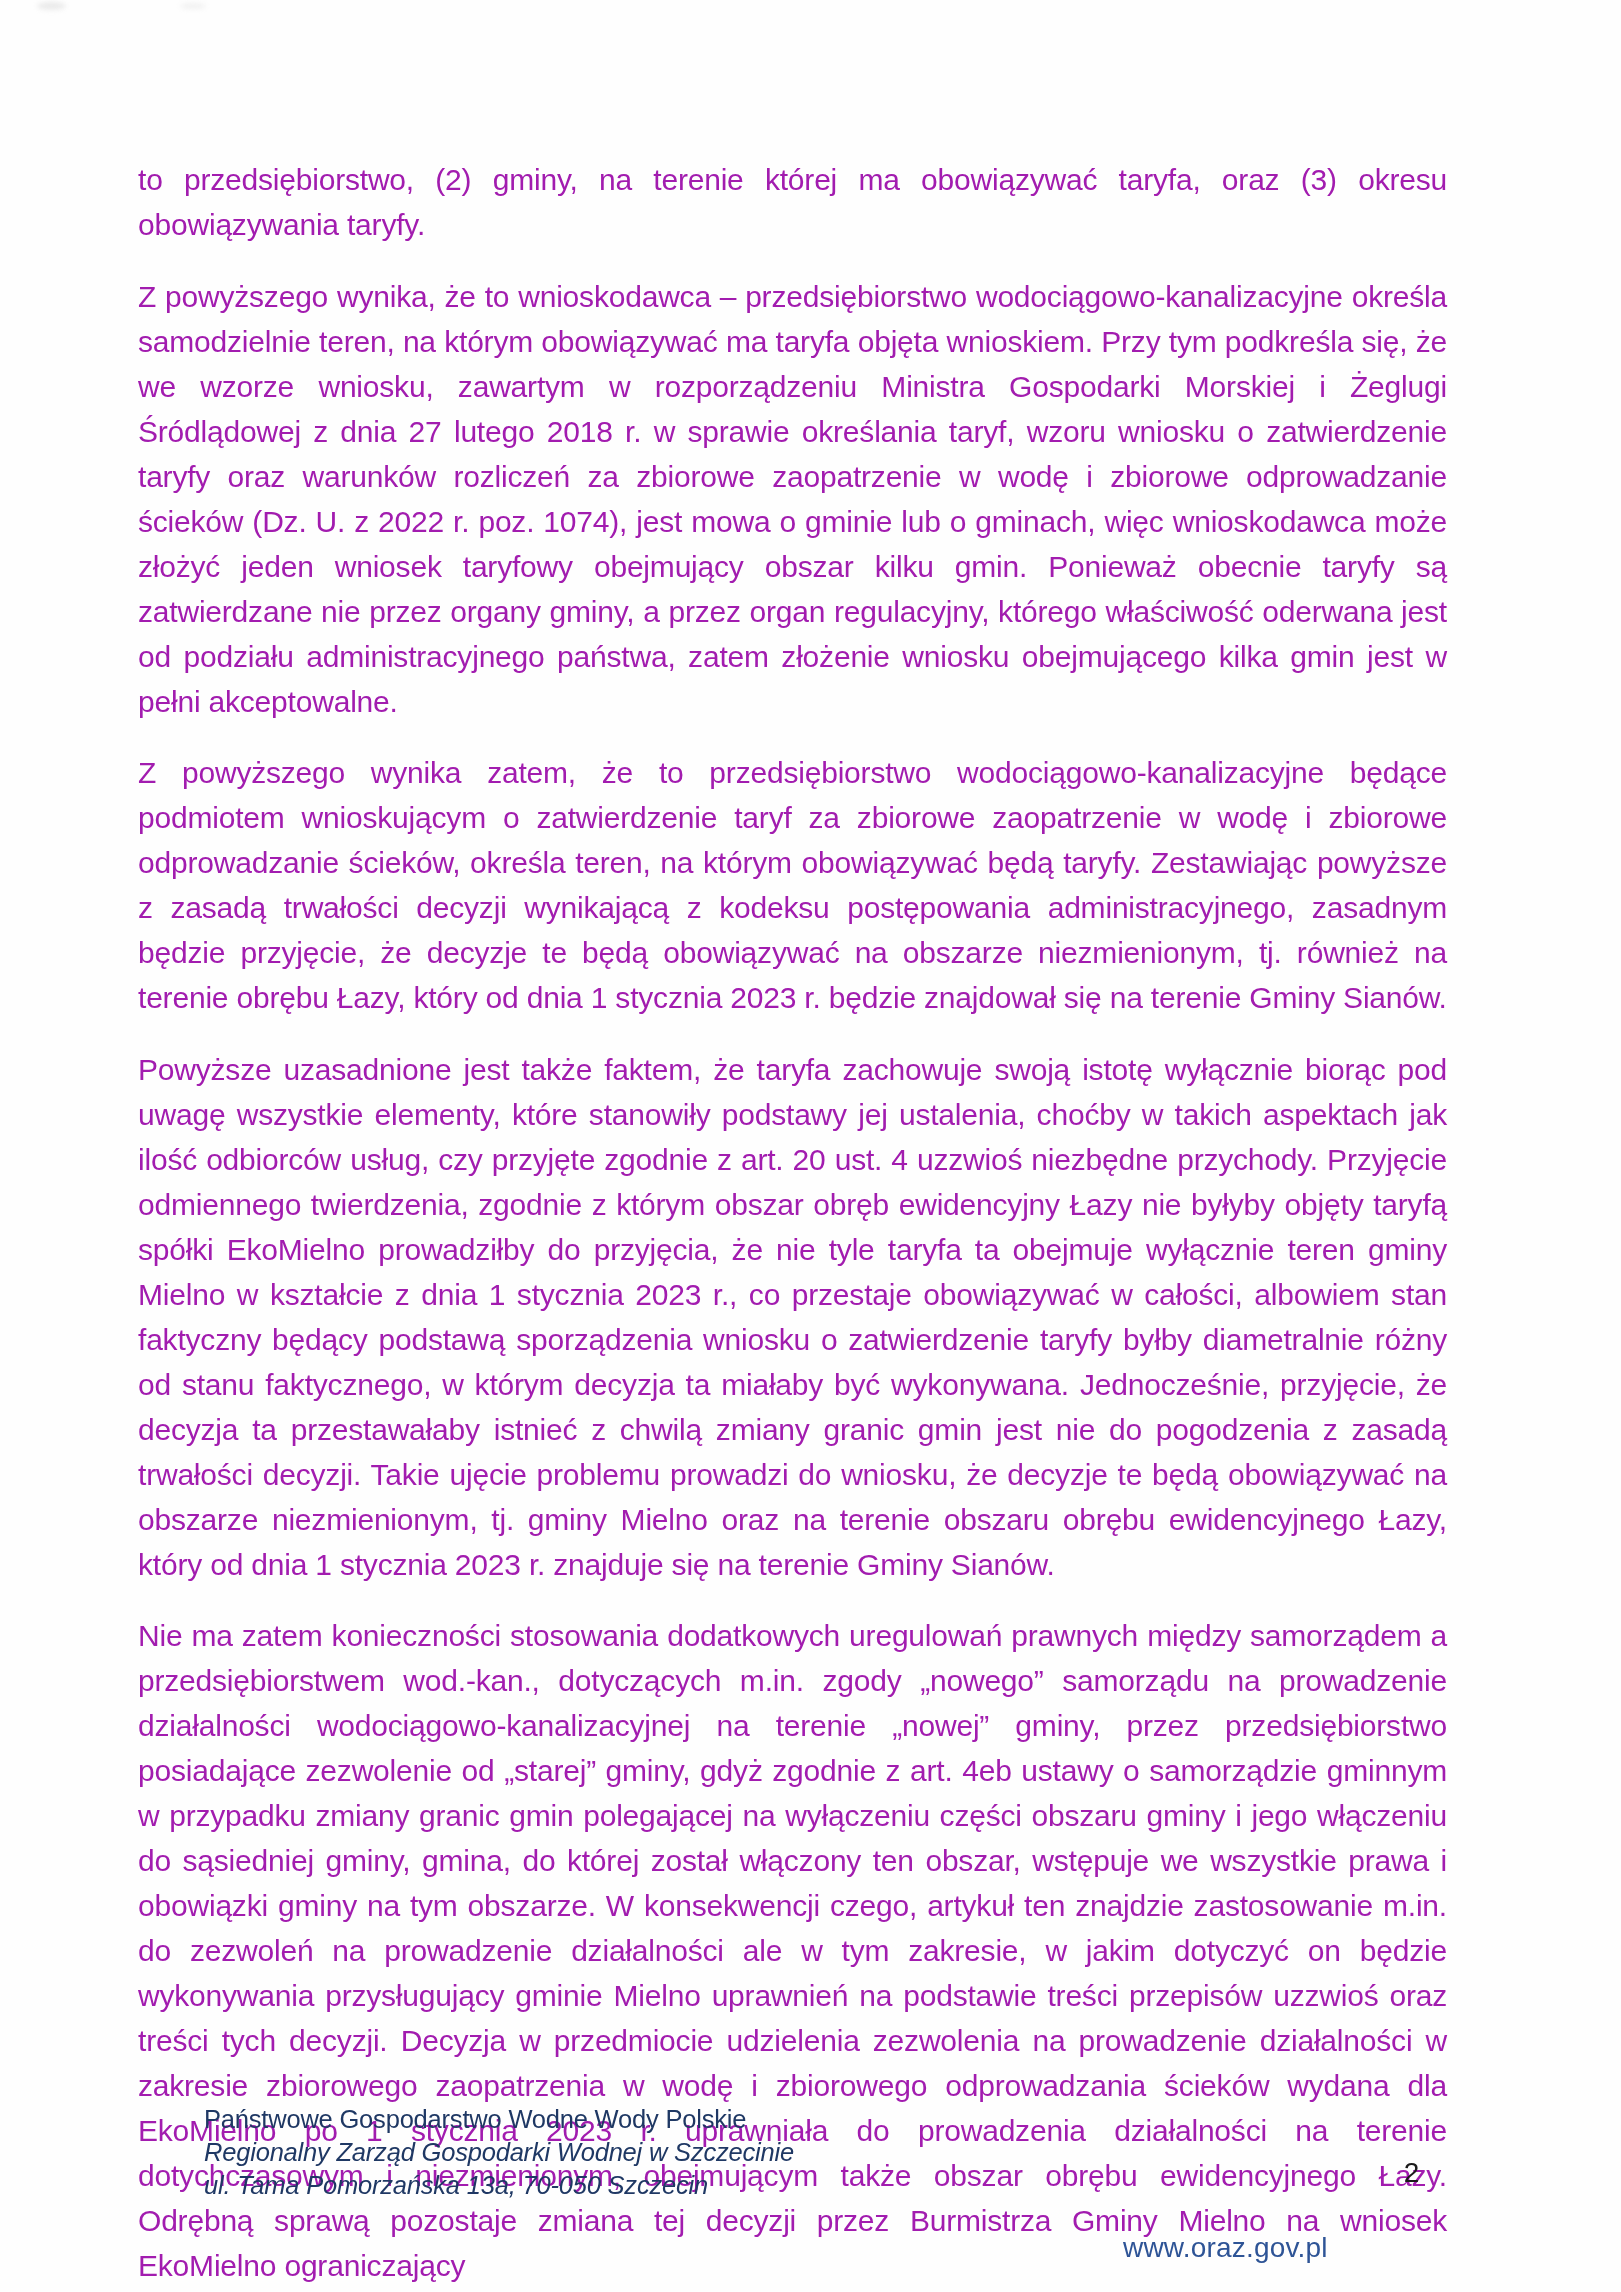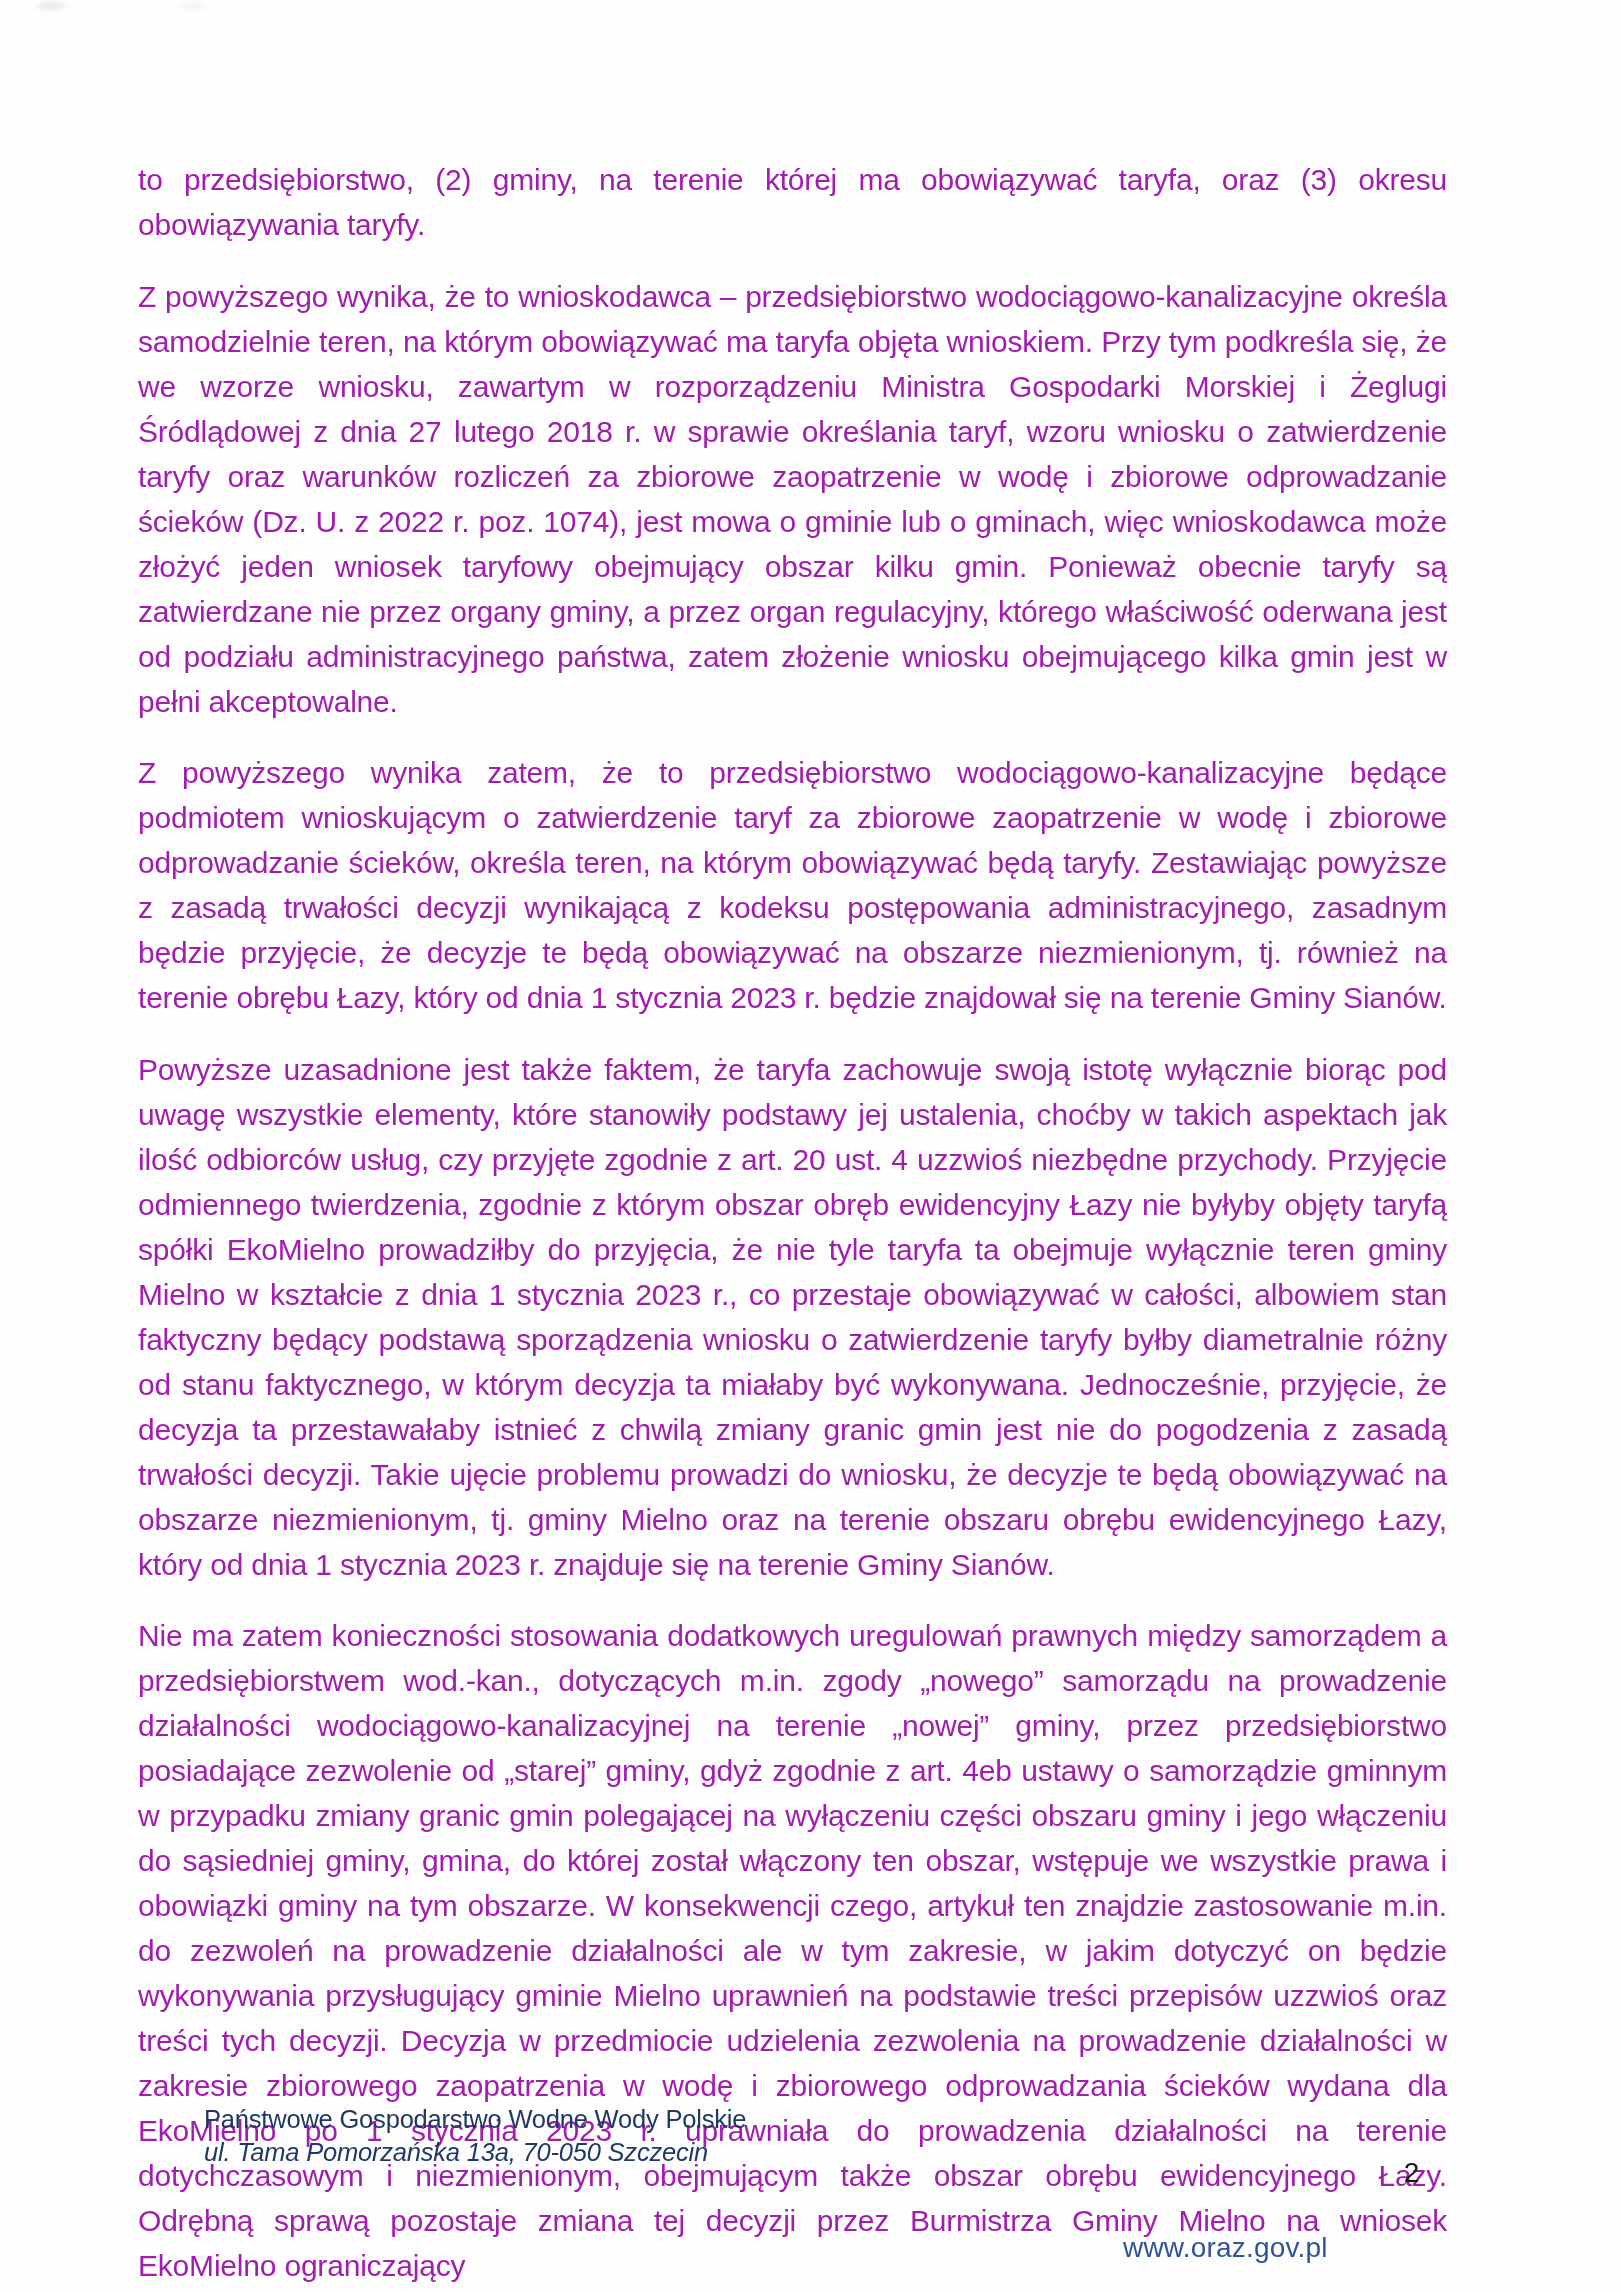--- a/index.html
+++ b/index.html
@@ -86,20 +86,21 @@
     <p>to przedsiębiorstwo, (2) gminy, na terenie której ma obowiązywać taryfa, oraz (3) okresu obowiązywania taryfy.</p>
     <p>Z powyższego wynika, że to wnioskodawca – przedsiębiorstwo wodociągowo-kanalizacyjne określa samodzielnie teren, na którym obowiązywać ma taryfa objęta wnioskiem. Przy tym podkreśla się, że we wzorze wniosku, zawartym w rozporządzeniu Ministra Gospodarki Morskiej i Żeglugi Śródlądowej z dnia 27 lutego 2018 r. w sprawie określania taryf, wzoru wniosku o zatwierdzenie taryfy oraz warunków rozliczeń za zbiorowe zaopatrzenie w wodę i zbiorowe odprowadzanie ścieków (Dz. U. z 2022 r. poz. 1074), jest mowa o gminie lub o gminach, więc wnioskodawca może złożyć jeden wniosek taryfowy obejmujący obszar kilku gmin. Ponieważ obecnie taryfy są zatwierdzane nie przez organy gminy, a przez organ regulacyjny, którego właściwość oderwana jest od podziału administracyjnego państwa, zatem złożenie wniosku obejmującego kilka gmin jest w pełni akceptowalne.</p>
     <p>Z powyższego wynika zatem, że to przedsiębiorstwo wodociągowo-kanalizacyjne będące podmiotem wnioskującym o zatwierdzenie taryf za zbiorowe zaopatrzenie w wodę i zbiorowe odprowadzanie ścieków, określa teren, na którym obowiązywać będą taryfy. Zestawiając powyższe z zasadą trwałości decyzji wynikającą z kodeksu postępowania administracyjnego, zasadnym będzie przyjęcie, że decyzje te będą obowiązywać na obszarze niezmienionym, tj. również na terenie obrębu Łazy, który od dnia 1 stycznia 2023 r. będzie znajdował się na terenie Gminy Sianów.</p>
     <p>Powyższe uzasadnione jest także faktem, że taryfa zachowuje swoją istotę wyłącznie biorąc pod uwagę wszystkie elementy, które stanowiły podstawy jej ustalenia, choćby w takich aspektach jak ilość odbiorców usług, czy przyjęte zgodnie z art. 20 ust. 4 uzzwioś niezbędne przychody. Przyjęcie odmiennego twierdzenia, zgodnie z którym obszar obręb ewidencyjny Łazy nie byłyby objęty taryfą spółki EkoMielno prowadziłby do przyjęcia, że nie tyle taryfa ta obejmuje wyłącznie teren gminy Mielno w kształcie z dnia 1 stycznia 2023 r., co przestaje obowiązywać w całości, albowiem stan faktyczny będący podstawą sporządzenia wniosku o zatwierdzenie taryfy byłby diametralnie różny od stanu faktycznego, w którym decyzja ta miałaby być wykonywana. Jednocześnie, przyjęcie, że decyzja ta przestawałaby istnieć z chwilą zmiany granic gmin jest nie do pogodzenia z zasadą trwałości decyzji. Takie ujęcie problemu prowadzi do wniosku, że decyzje te będą obowiązywać na obszarze niezmienionym, tj. gminy Mielno oraz na terenie obszaru obrębu ewidencyjnego Łazy, który od dnia 1 stycznia 2023 r. znajduje się na terenie Gminy Sianów.</p>
     <p>Nie ma zatem konieczności stosowania dodatkowych uregulowań prawnych między samorządem a przedsiębiorstwem wod.-kan., dotyczących m.in. zgody „nowego” samorządu na prowadzenie działalności wodociągowo-kanalizacyjnej na terenie „nowej” gminy, przez przedsiębiorstwo posiadające zezwolenie od „starej” gminy, gdyż zgodnie z art. 4eb ustawy o samorządzie gminnym w przypadku zmiany granic gmin polegającej na wyłączeniu części obszaru gminy i jego włączeniu do sąsiedniej gminy, gmina, do której został włączony ten obszar, wstępuje we wszystkie prawa i obowiązki gminy na tym obszarze. W konsekwencji czego, artykuł ten znajdzie zastosowanie m.in. do zezwoleń na prowadzenie działalności ale w tym zakresie, w jakim dotyczyć on będzie wykonywania przysługujący gminie Mielno uprawnień na podstawie treści przepisów uzzwioś oraz treści tych decyzji. Decyzja w przedmiocie udzielenia zezwolenia na prowadzenie działalności w zakresie zbiorowego zaopatrzenia w wodę i zbiorowego odprowadzania ścieków wydana dla EkoMielno po 1 stycznia 2023 r. uprawniała do prowadzenia działalności na terenie dotychczasowym i niezmienionym, obejmującym także obszar obrębu ewidencyjnego Łazy. Odrębną sprawą pozostaje zmiana tej decyzji przez Burmistrza Gminy Mielno na wniosek EkoMielno ograniczający</p>
   </main>
 
   <footer>
     <div class="footer-block">
       <div>Państwowe Gospodarstwo Wodne Wody Polskie</div>
+      <div class="italic">Regionalny Zarząd Gospodarki Wodnej w Szczecinie</div>
       <div class="italic">ul. Tama Pomorzańska 13a, 70-050 Szczecin</div>
     </div>
     <div class="page-number">2</div>
     <div class="website">www.oraz.gov.pl</div>
   </footer>
 
 </div>
 
 
 </body></html>

